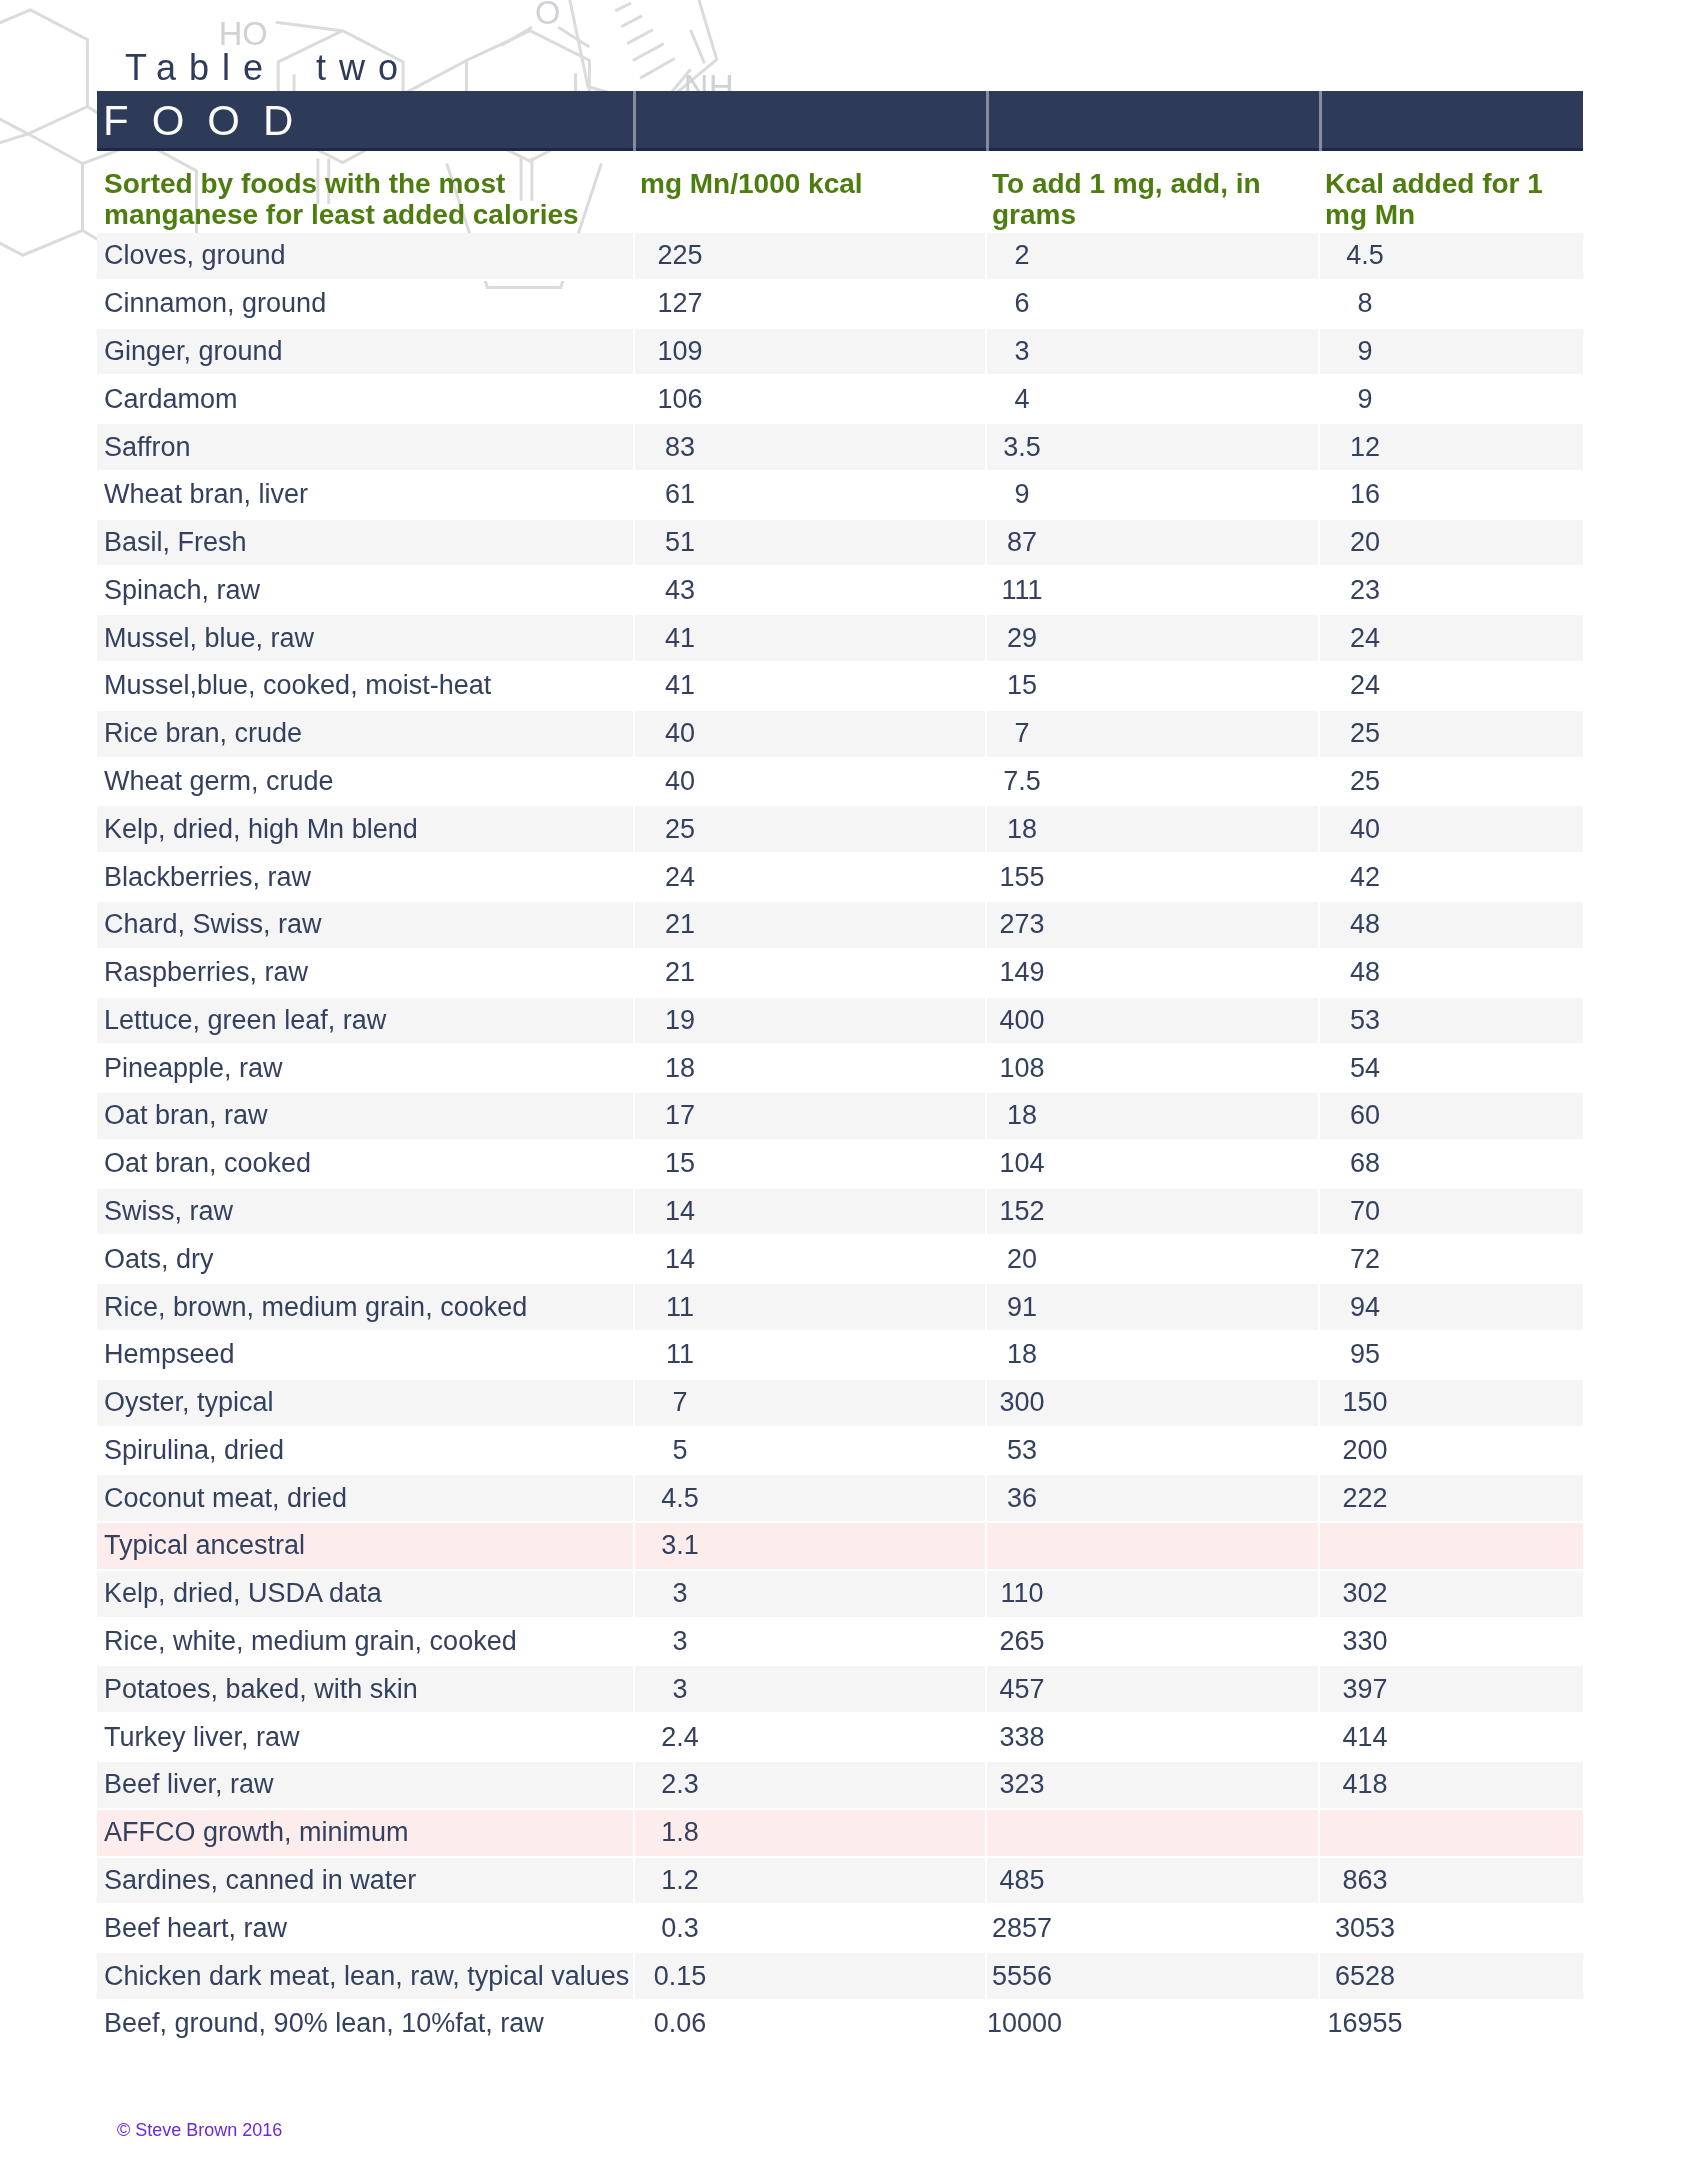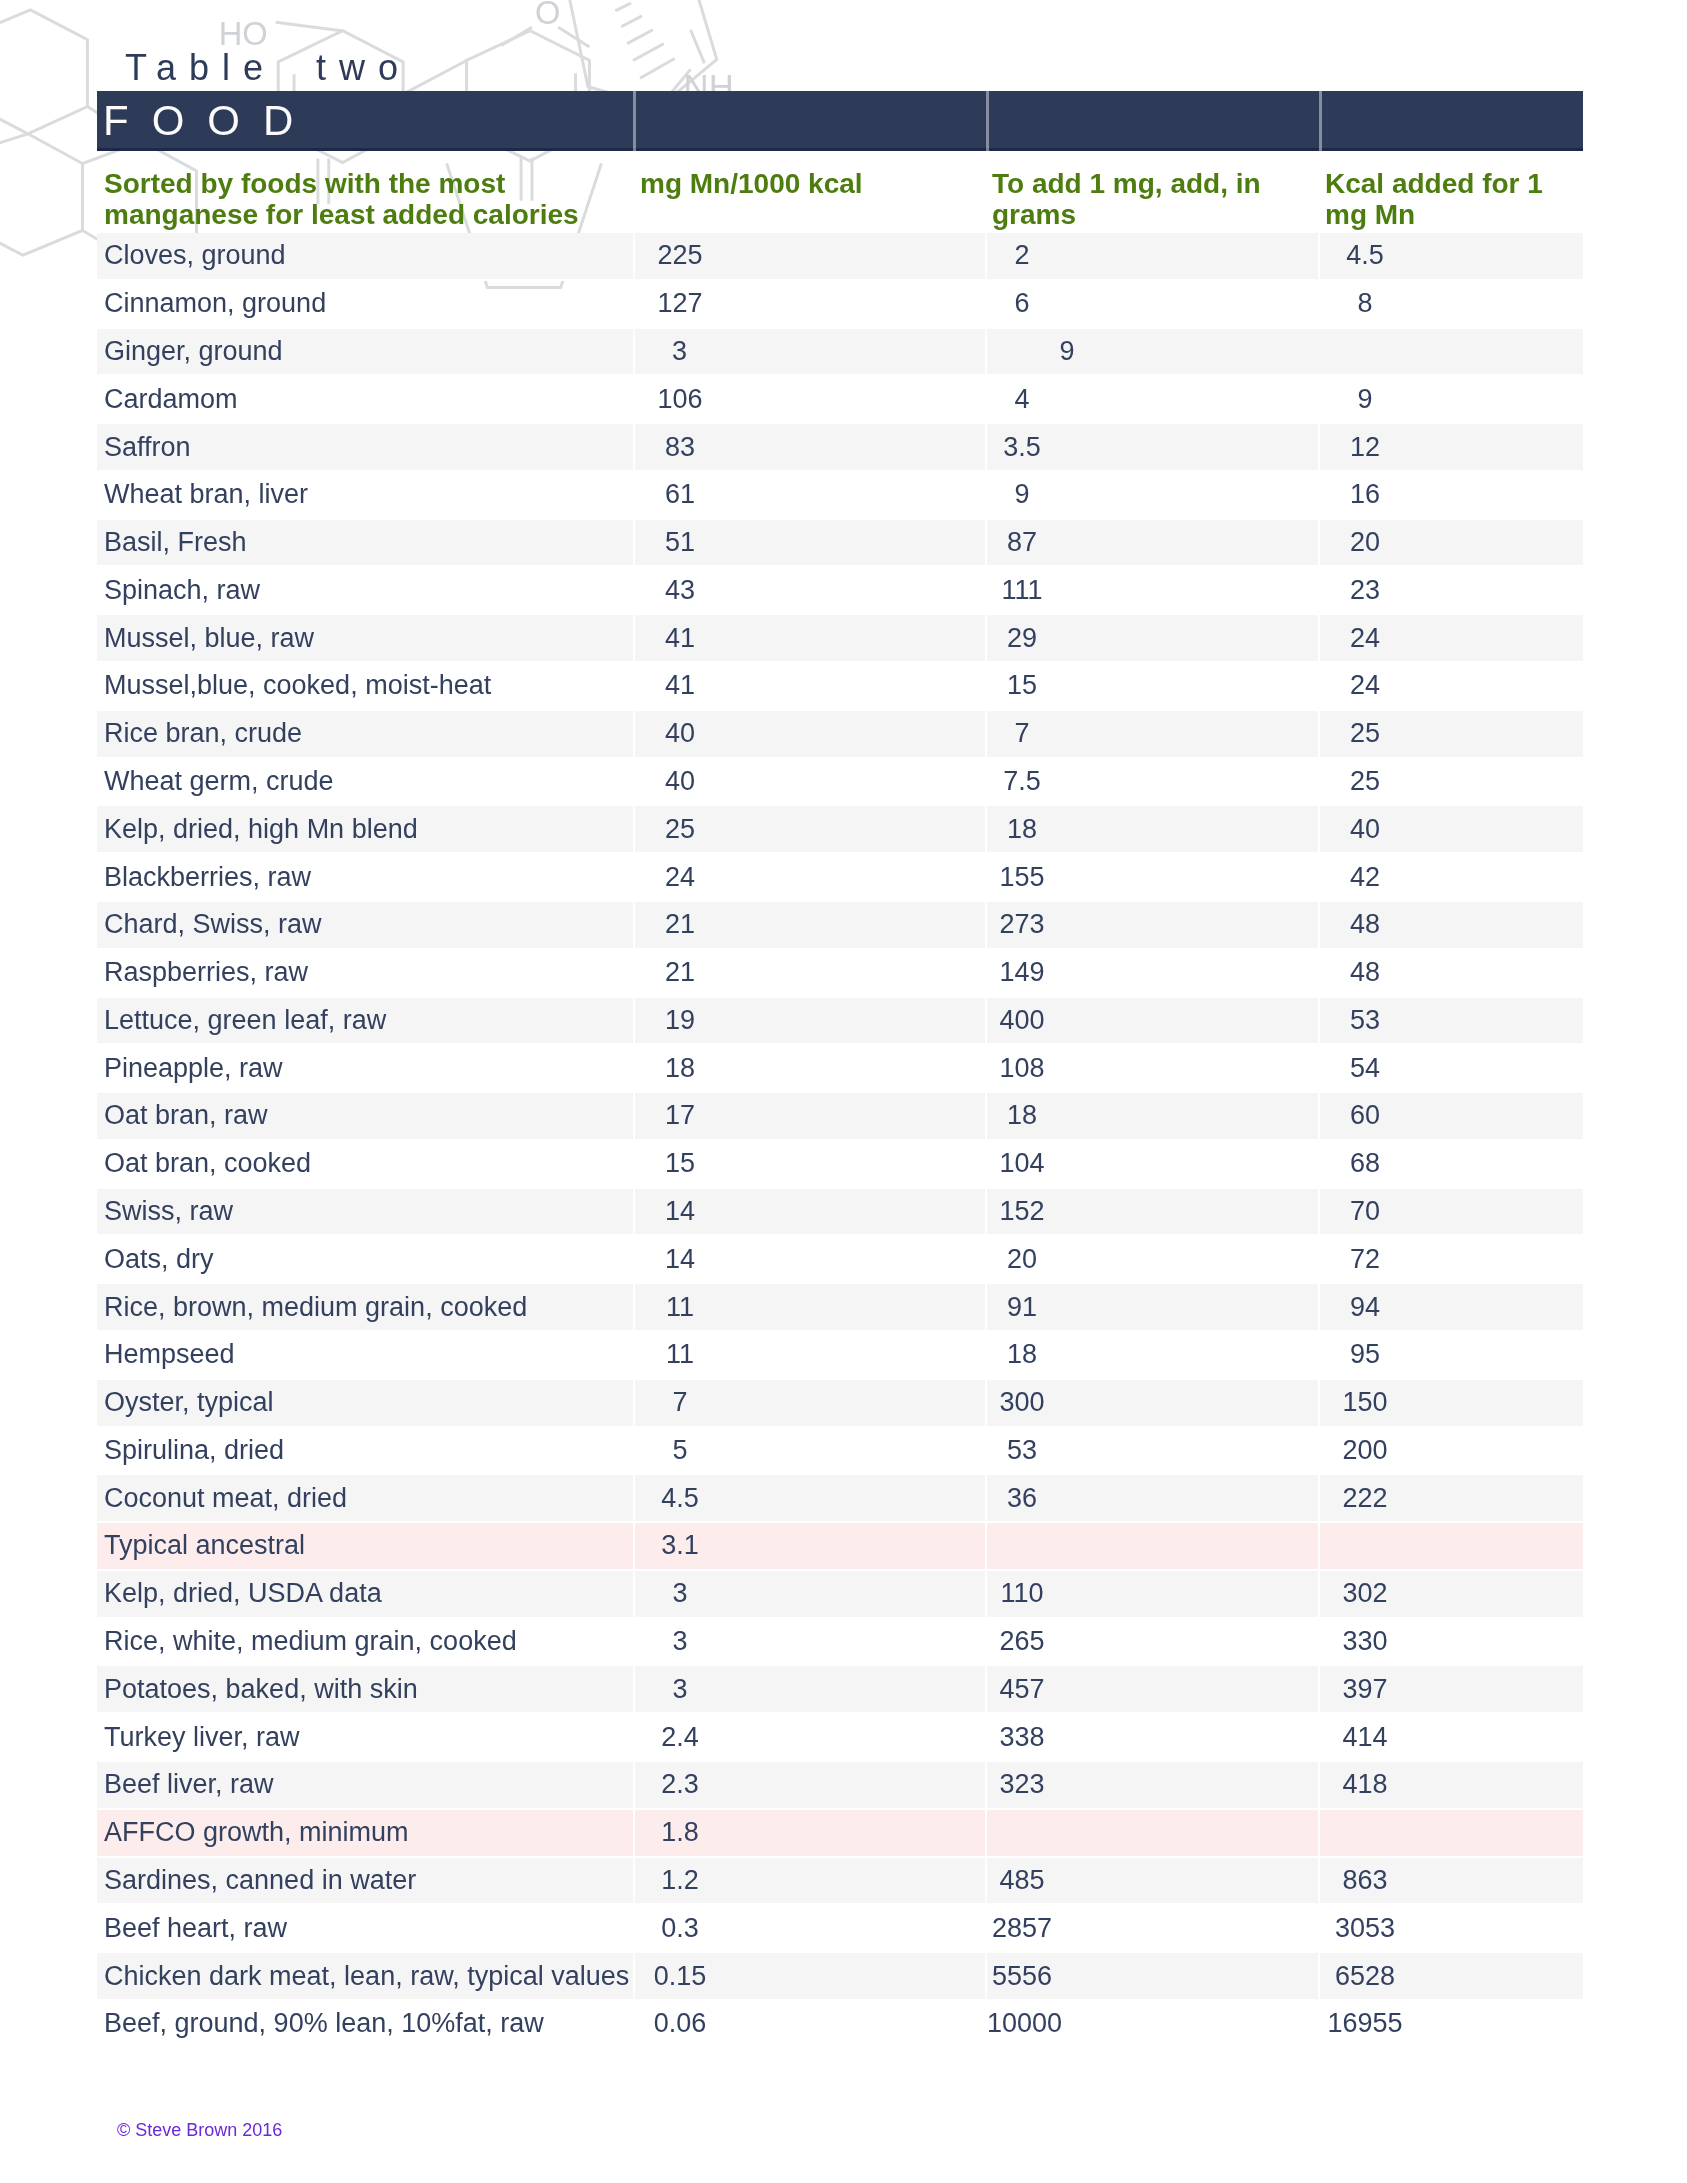--- a/index.html
+++ b/index.html
@@ -107,20 +107,21 @@
           <div class="cell kcal">4.5</div>
         </div>
         <div class="row">
           <div class="cell food">Cinnamon, ground</div>
           <div class="cell mg">127</div>
           <div class="cell grams">6</div>
           <div class="cell kcal">8</div>
         </div>
         <div class="row">
           <div class="cell food">Ginger, ground</div>
+          <div class="cell mg">109</div>
           <div class="cell grams">3</div>
           <div class="cell kcal">9</div>
         </div>
         <div class="row">
           <div class="cell food">Cardamom</div>
           <div class="cell mg">106</div>
           <div class="cell grams">4</div>
           <div class="cell kcal">9</div>
         </div>
         <div class="row">

